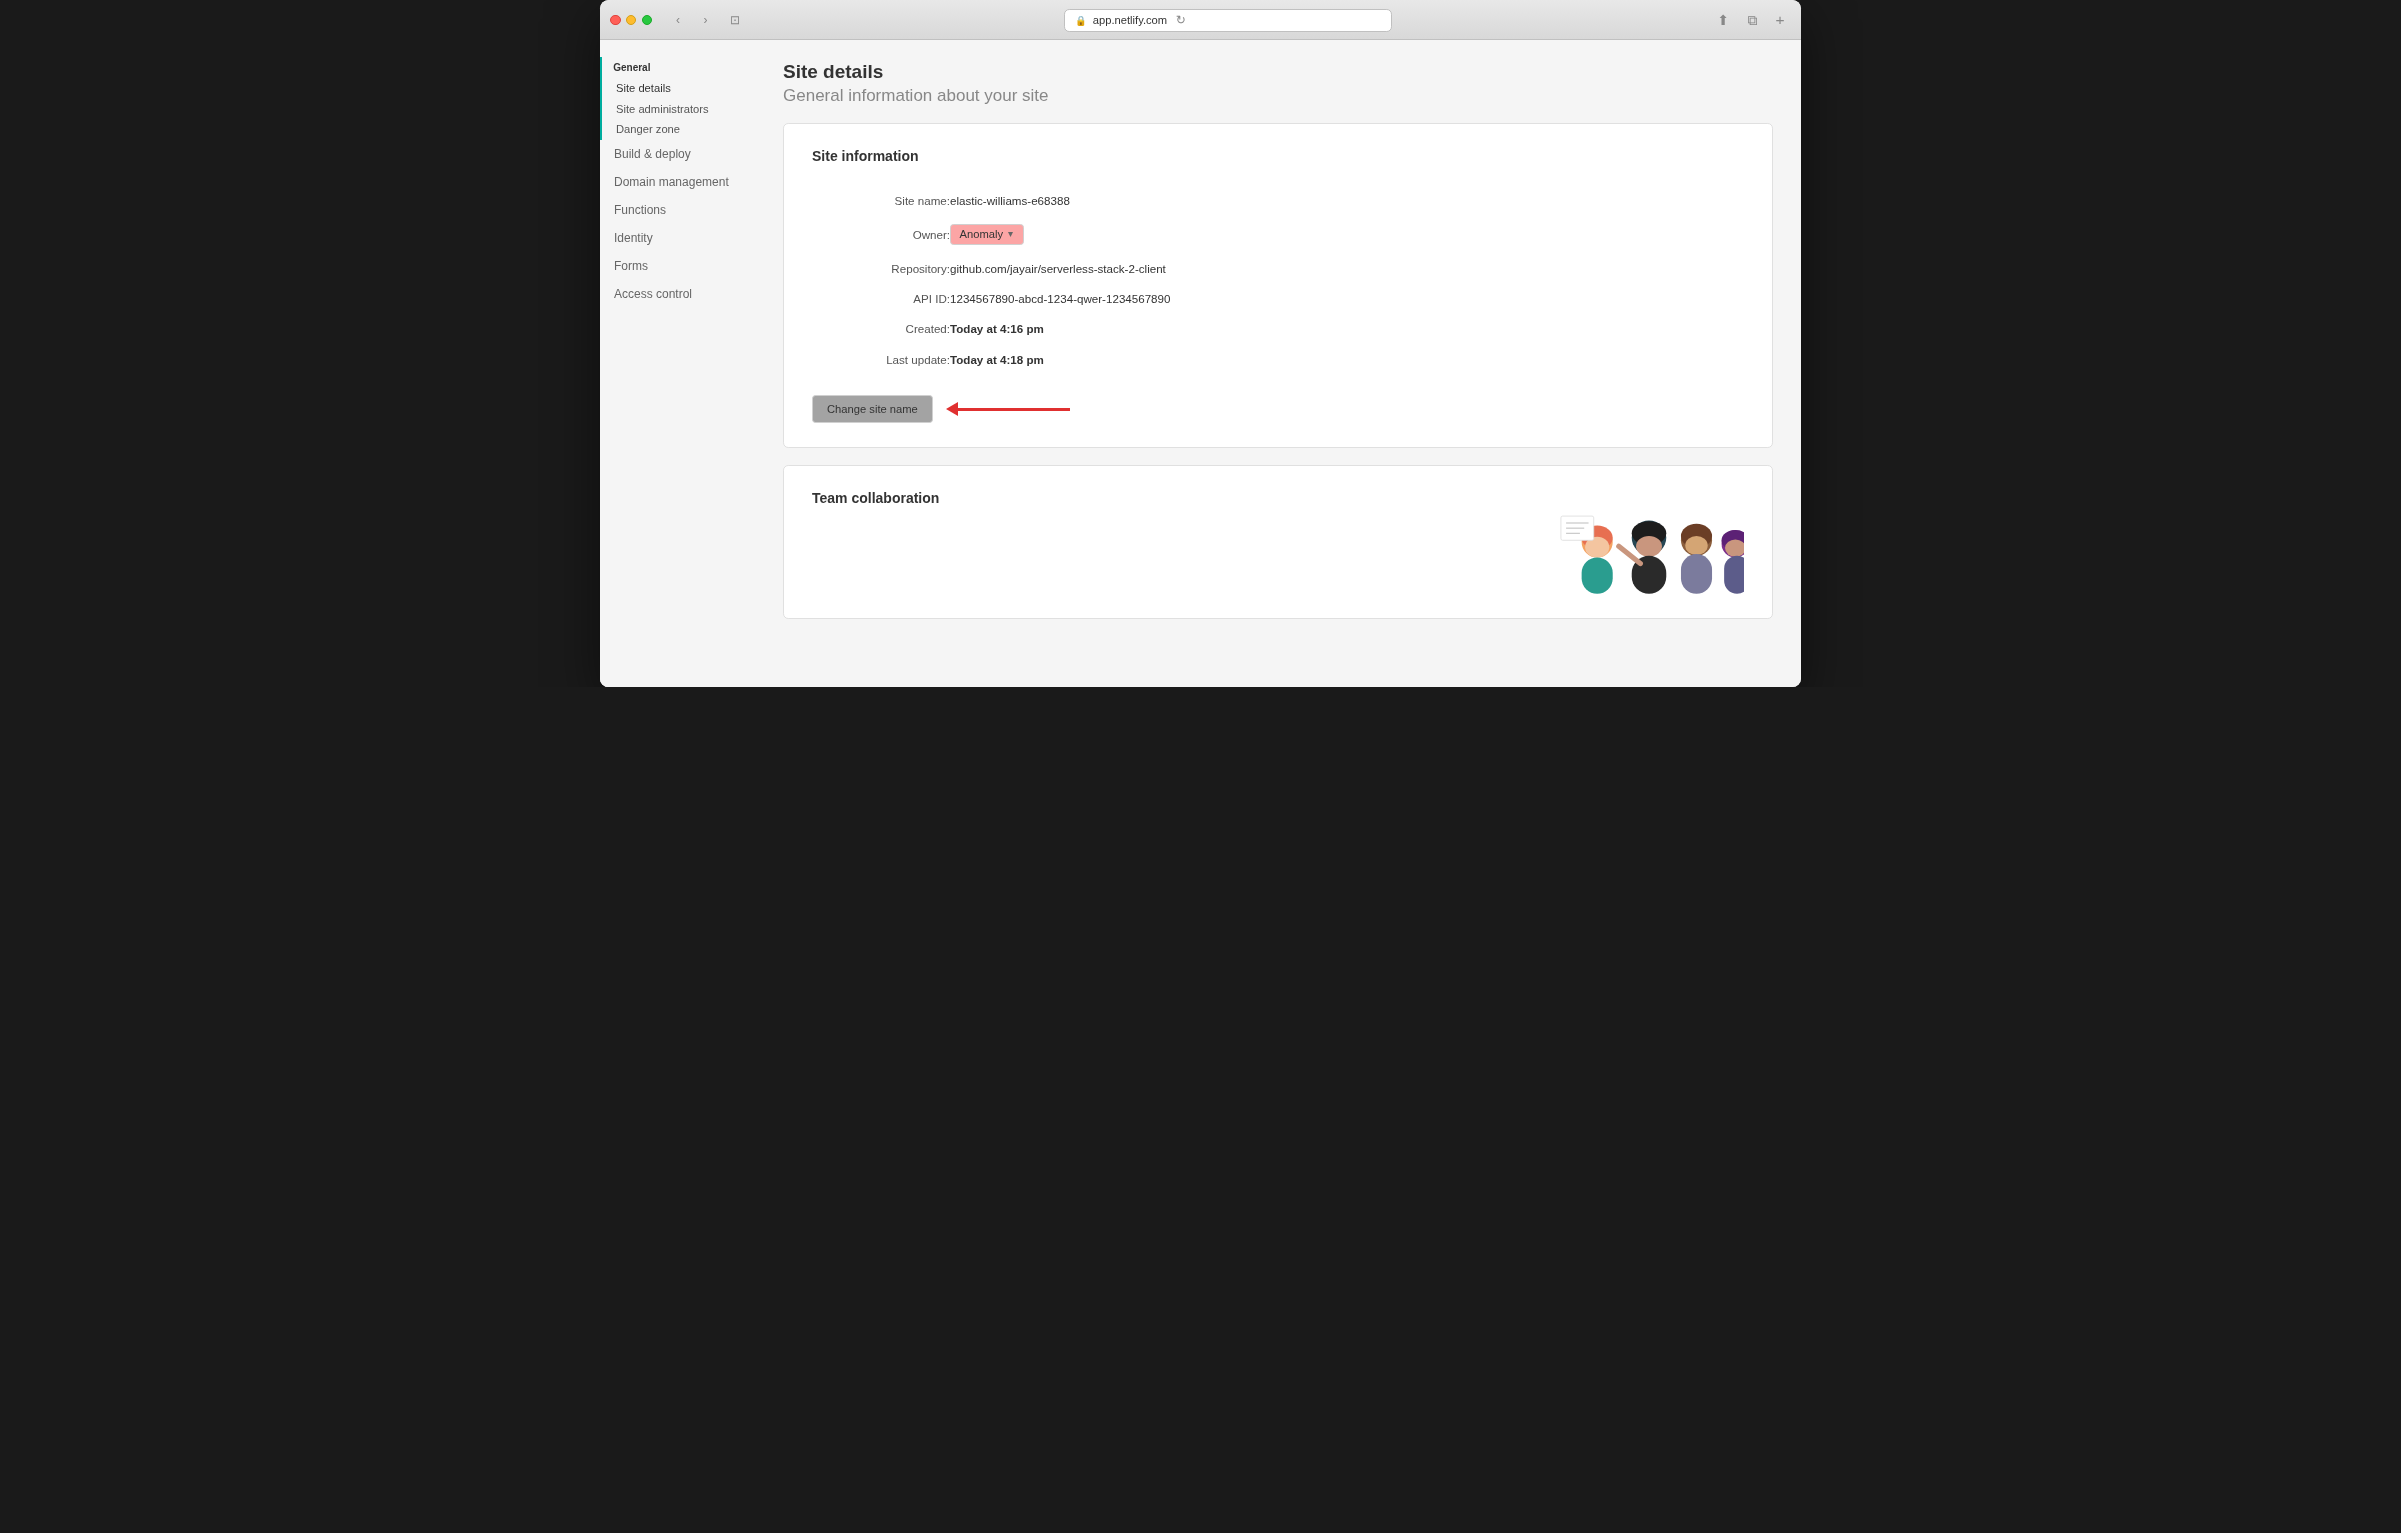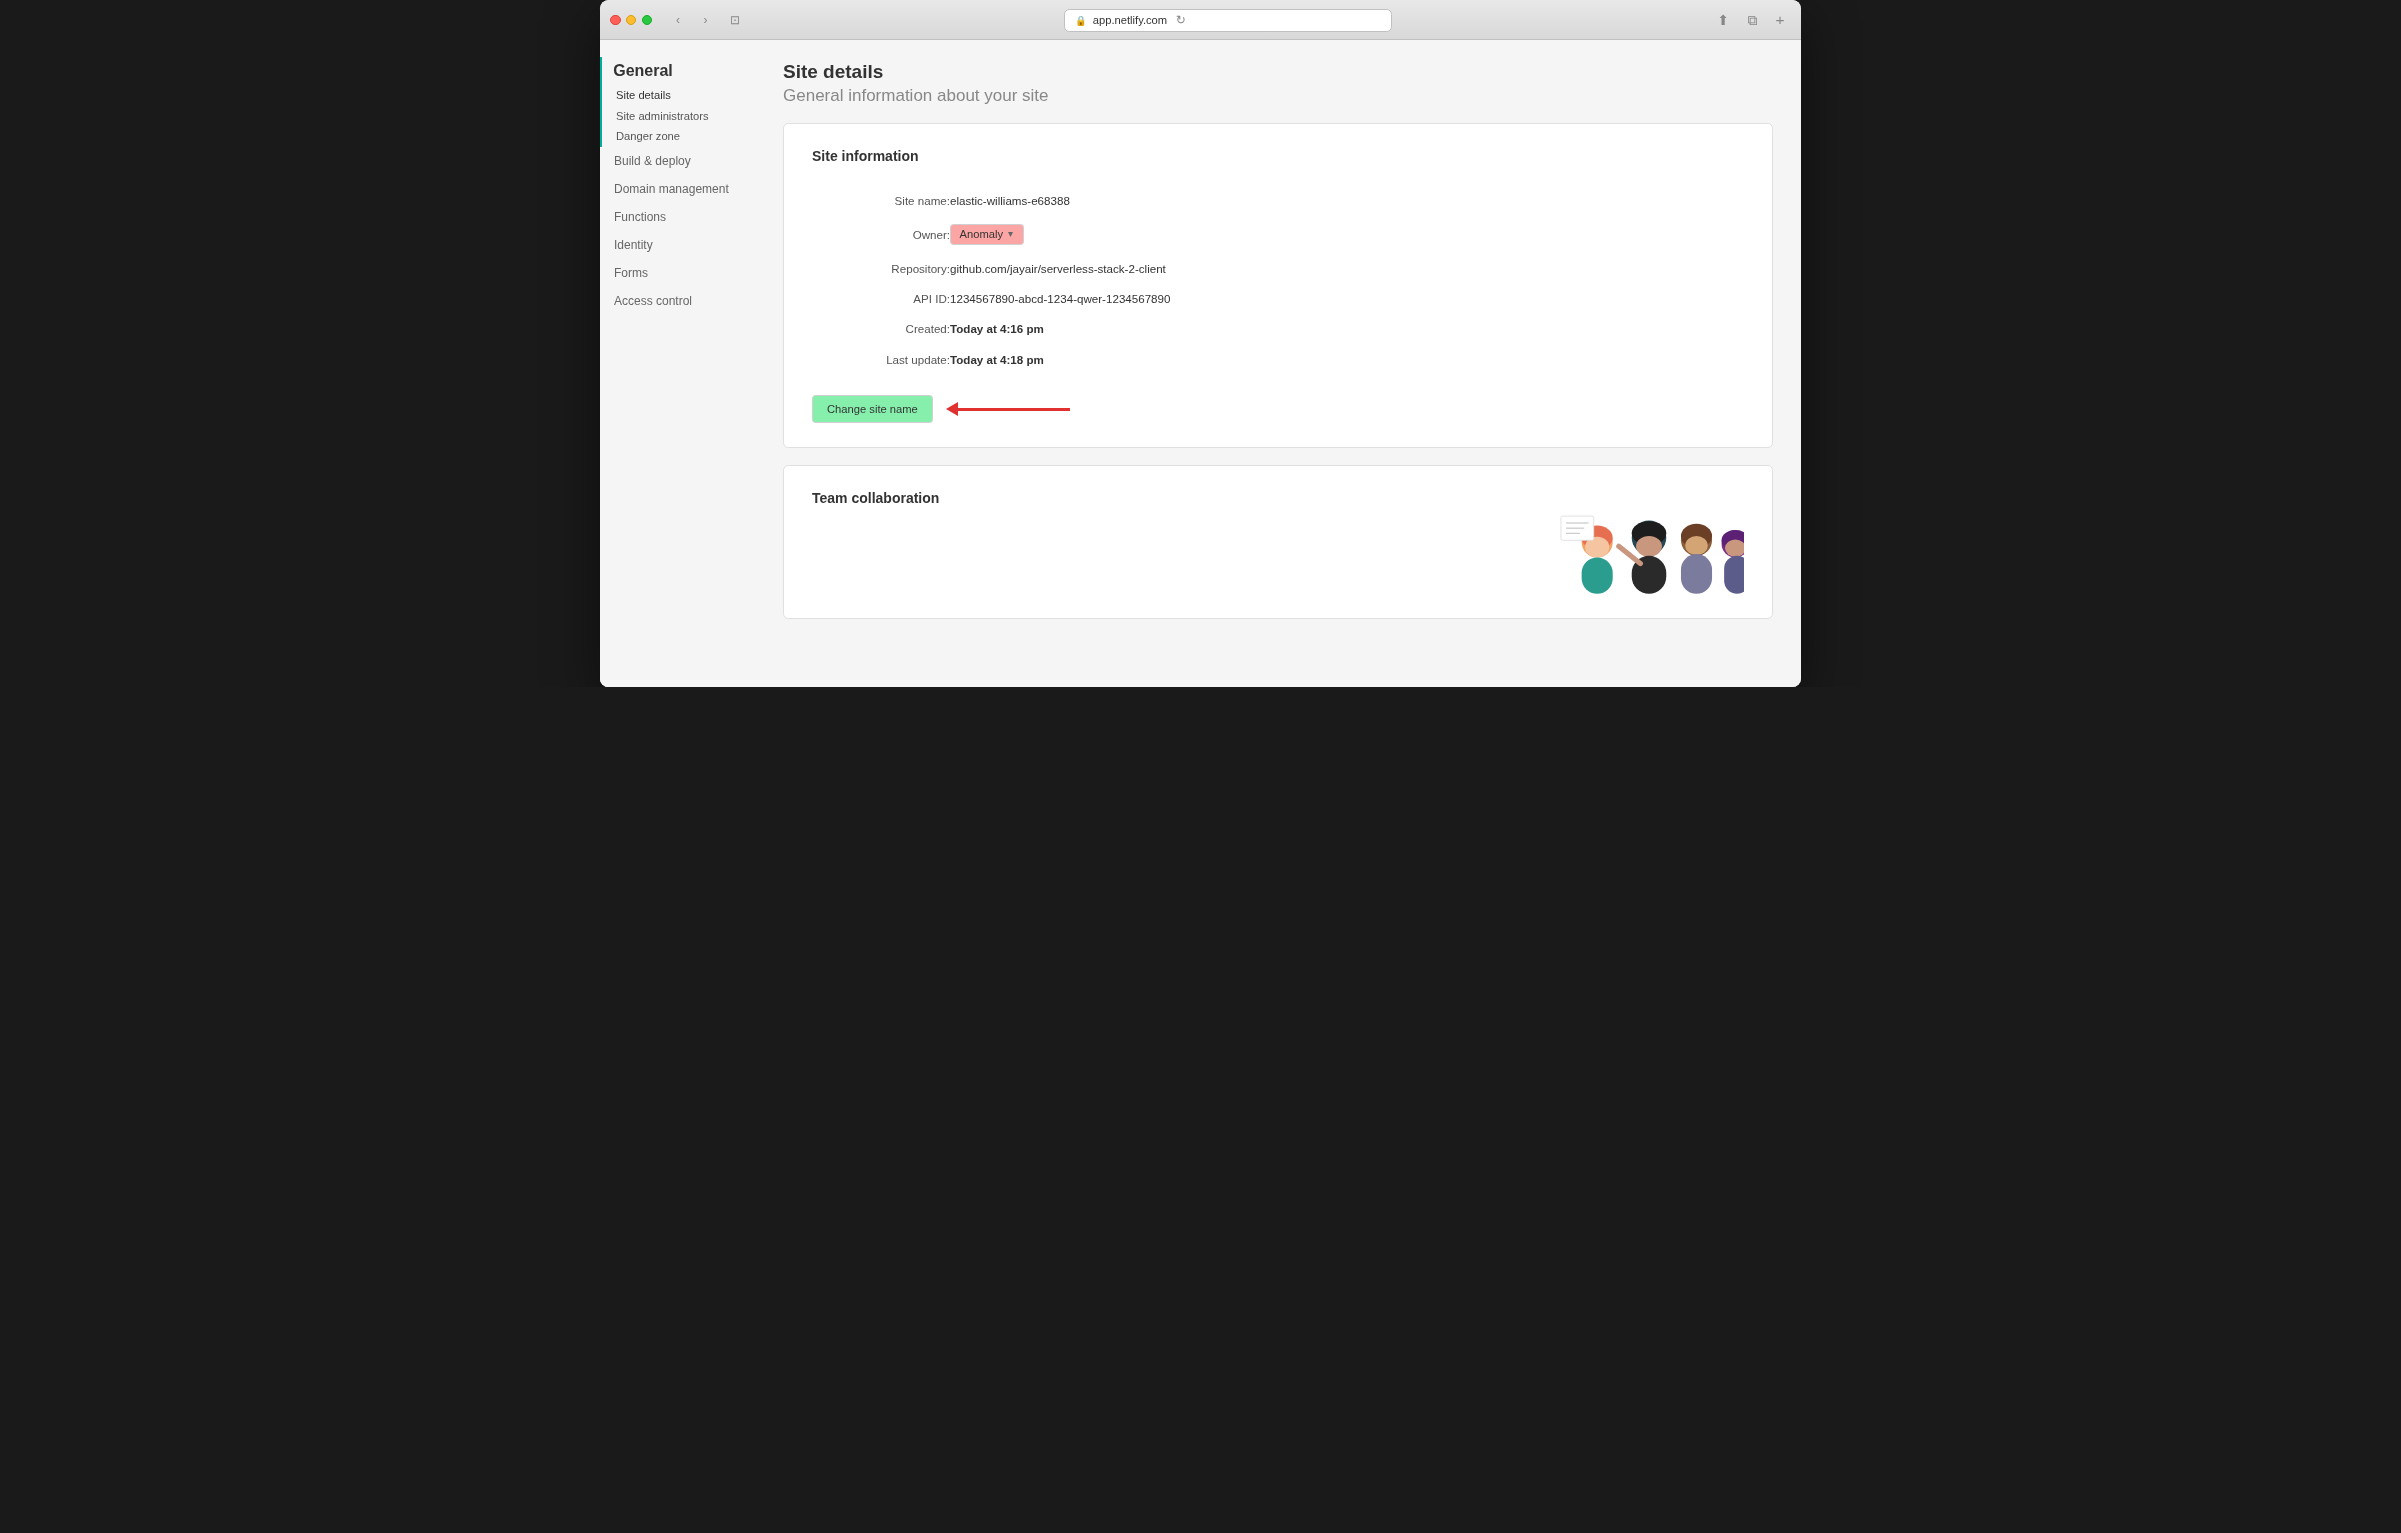--- a/index.html
+++ b/index.html
@@ -155,21 +155,21 @@
       background: #f5f5f5;
       padding: 17px 0;
     }
 
     .sidebar-section-active {
       border-left: 2.6px solid #00ad9f;
       padding-left: 0;
     }
 
     .sidebar-section-label {
-      font-size: 16px;
+      font-size: 10px;
       font-weight: 700;
       color: #333;
       padding: 5.2px 14px 5.2px 11.2px;
       cursor: pointer;
     }
 
     .sidebar-item {
       font-size: 11.2px;
       color: #555;
       padding: 4.3px 14px 4.3px 14px;
@@ -266,21 +266,21 @@
       cursor: pointer;
     }
 
     .owner-dropdown-arrow {
       font-size: 8.6px;
       color: #666;
     }
 
     
     .btn-secondary {
-      background: #86efac;
+      background: #a3a3a3;
       border: 0.9px solid #d0d0d0;
       border-radius: 3.5px;
       padding: 7px 14px;
       font-size: 11.2px;
       cursor: pointer;
       color: #333;
     }
 
     
     .annotation-row {

